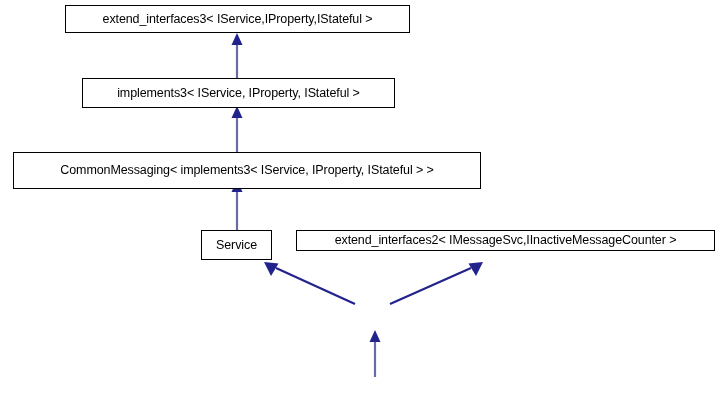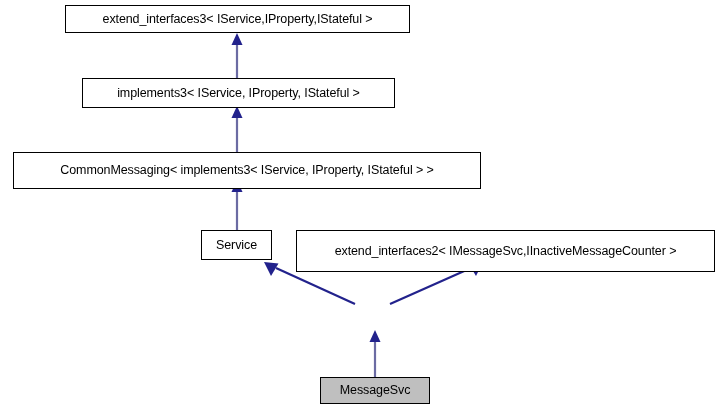--- a/index.html
+++ b/index.html
@@ -93,22 +93,19 @@
   </div>
 
   <div class="node" style="left:5px; top:152px; width:468px; height:37px;margin-left:8px;">
     <span class="node-label">CommonMessaging&lt; implements3&lt; IService, IProperty, IStateful &gt; &gt;</span>
   </div>
 
   <div class="node" style="left:201px; top:230px; width:71px; height:30px;">
     <span class="node-label">Service</span>
   </div>
 
-  <div class="node" style="left:296px; top:230px; width:419px; height:42px;">
+  <div class="node" style="left:296px; top:230px; width:419px; height:21px;">
     <span class="node-label">extend_interfaces2&lt; IMessageSvc,IInactiveMessageCounter &gt;</span>
   </div>
 
 
-  <div class="node current" style="left:320px; top:377px; width:110px; height:27px;">
-    <span class="node-label">MessageSvc</span>
-  </div>
 
 </div>
 
 </body></html>

